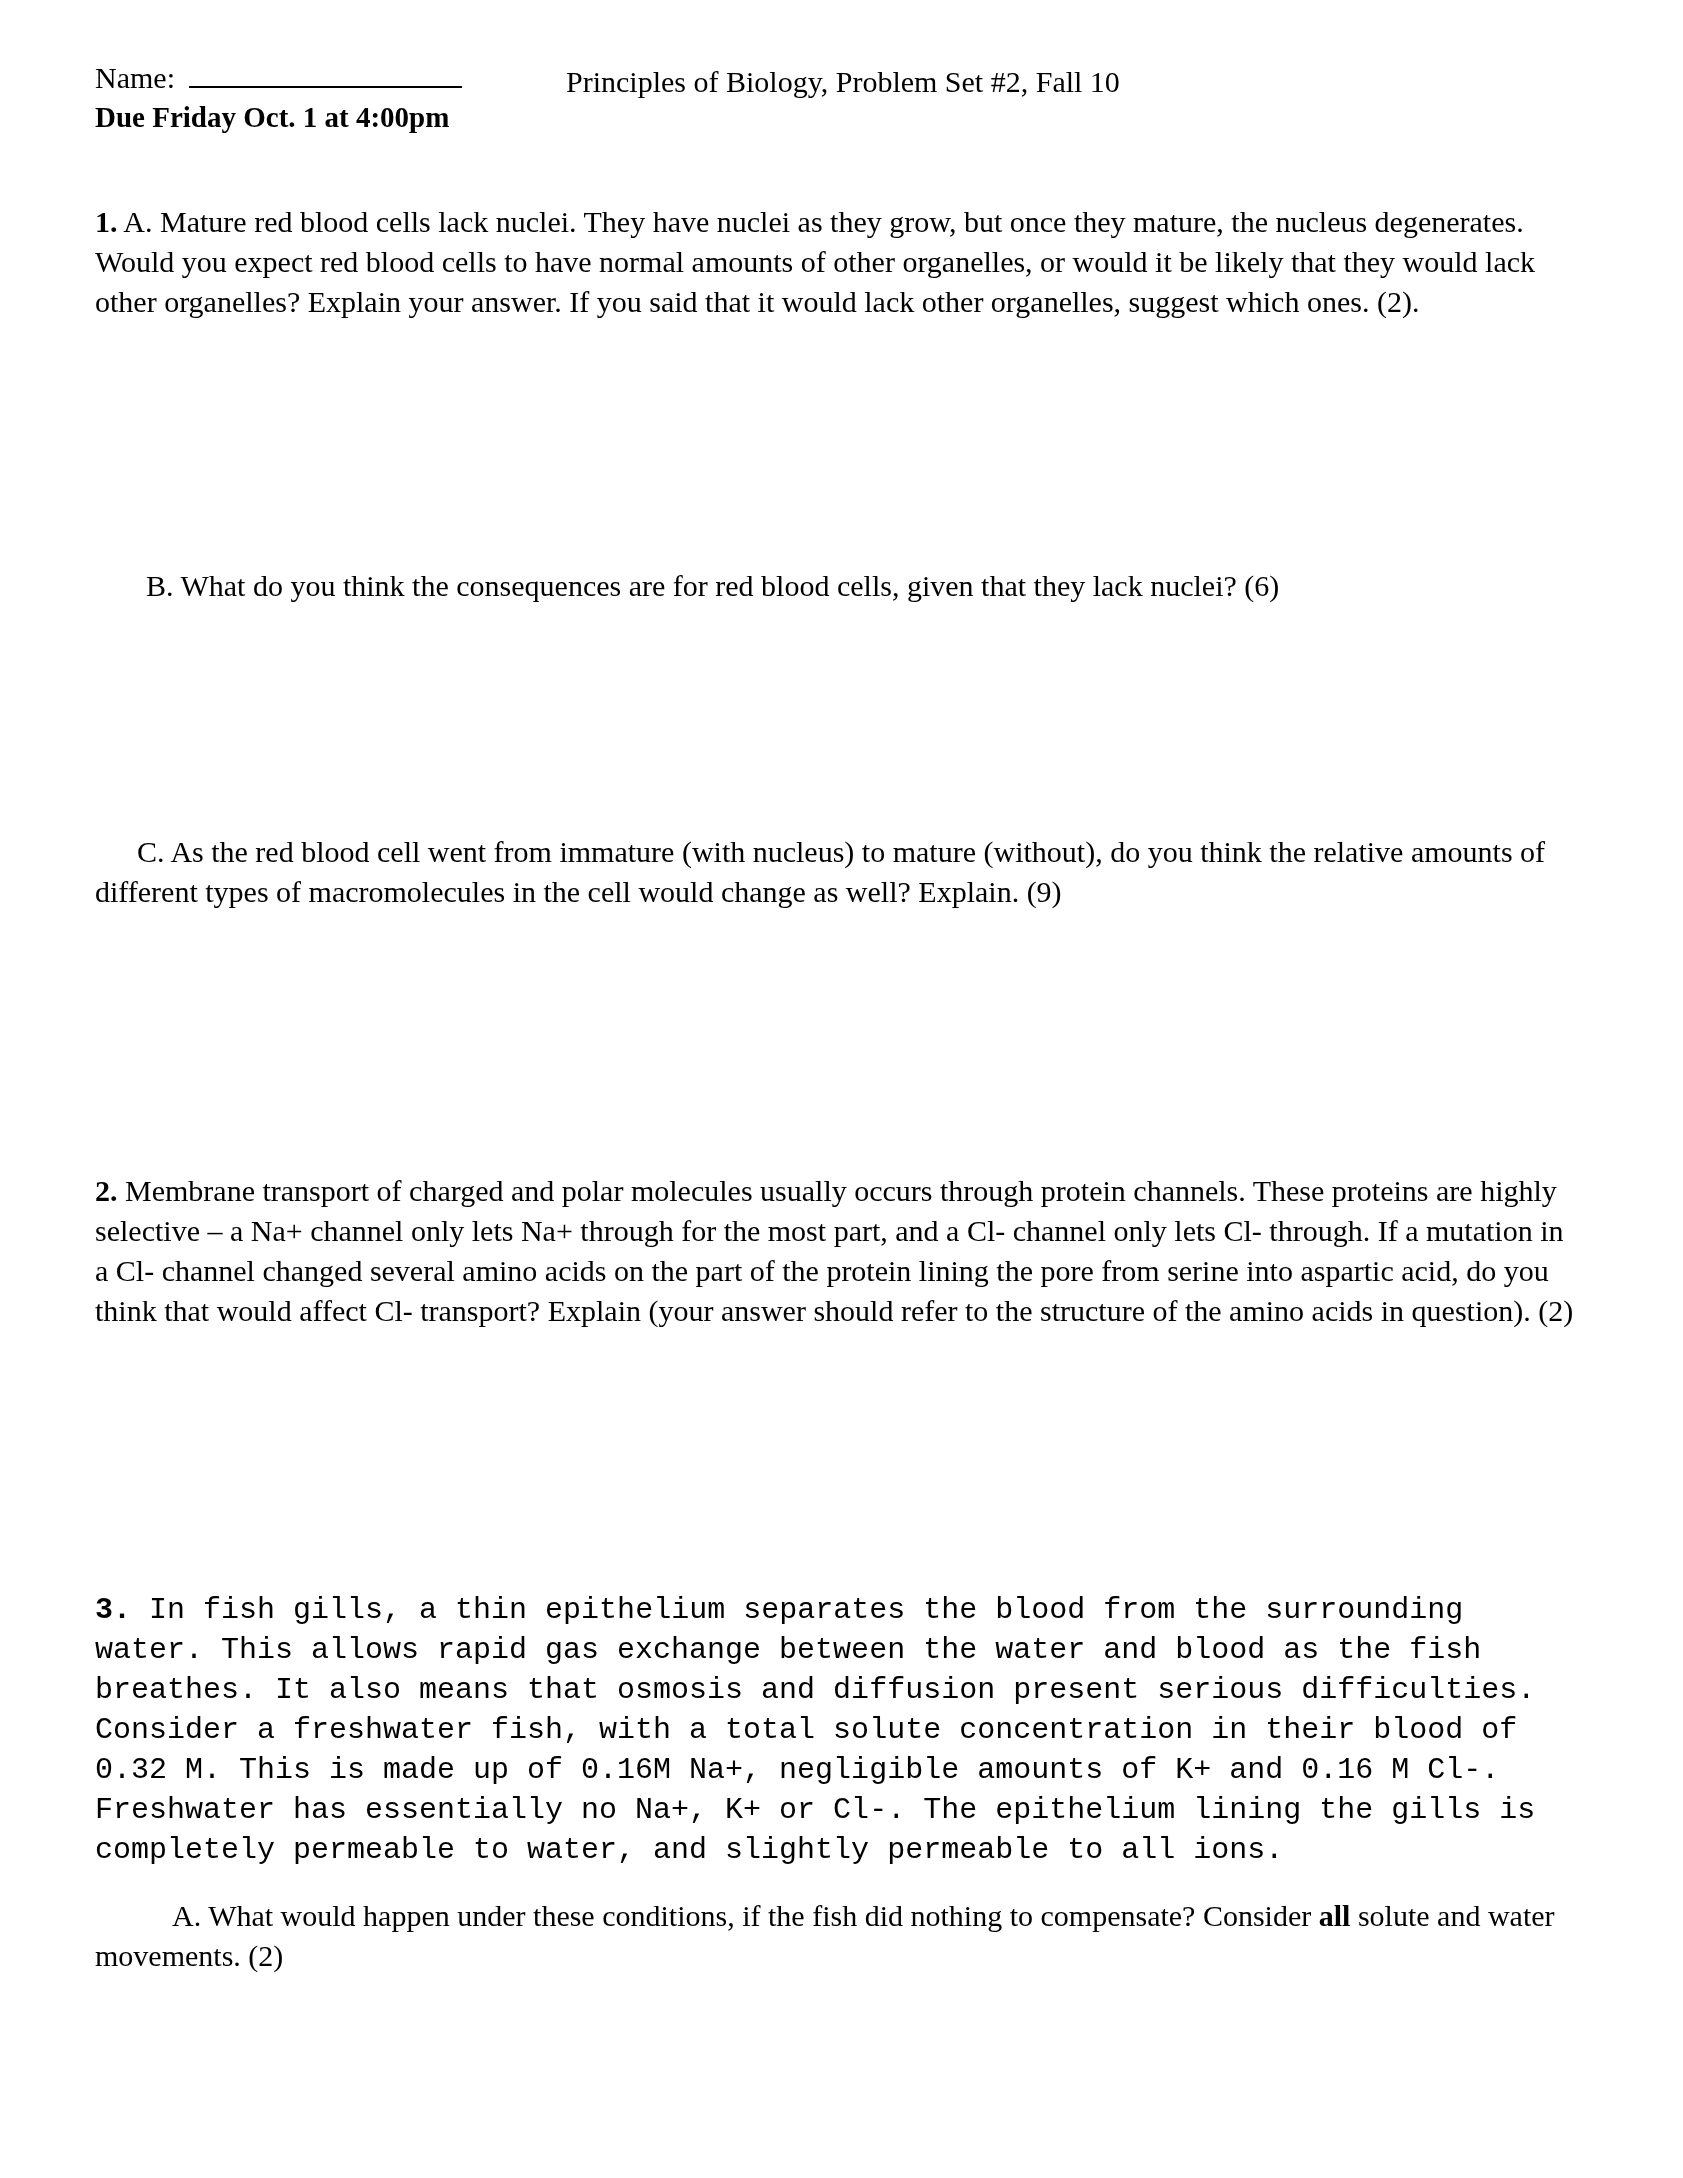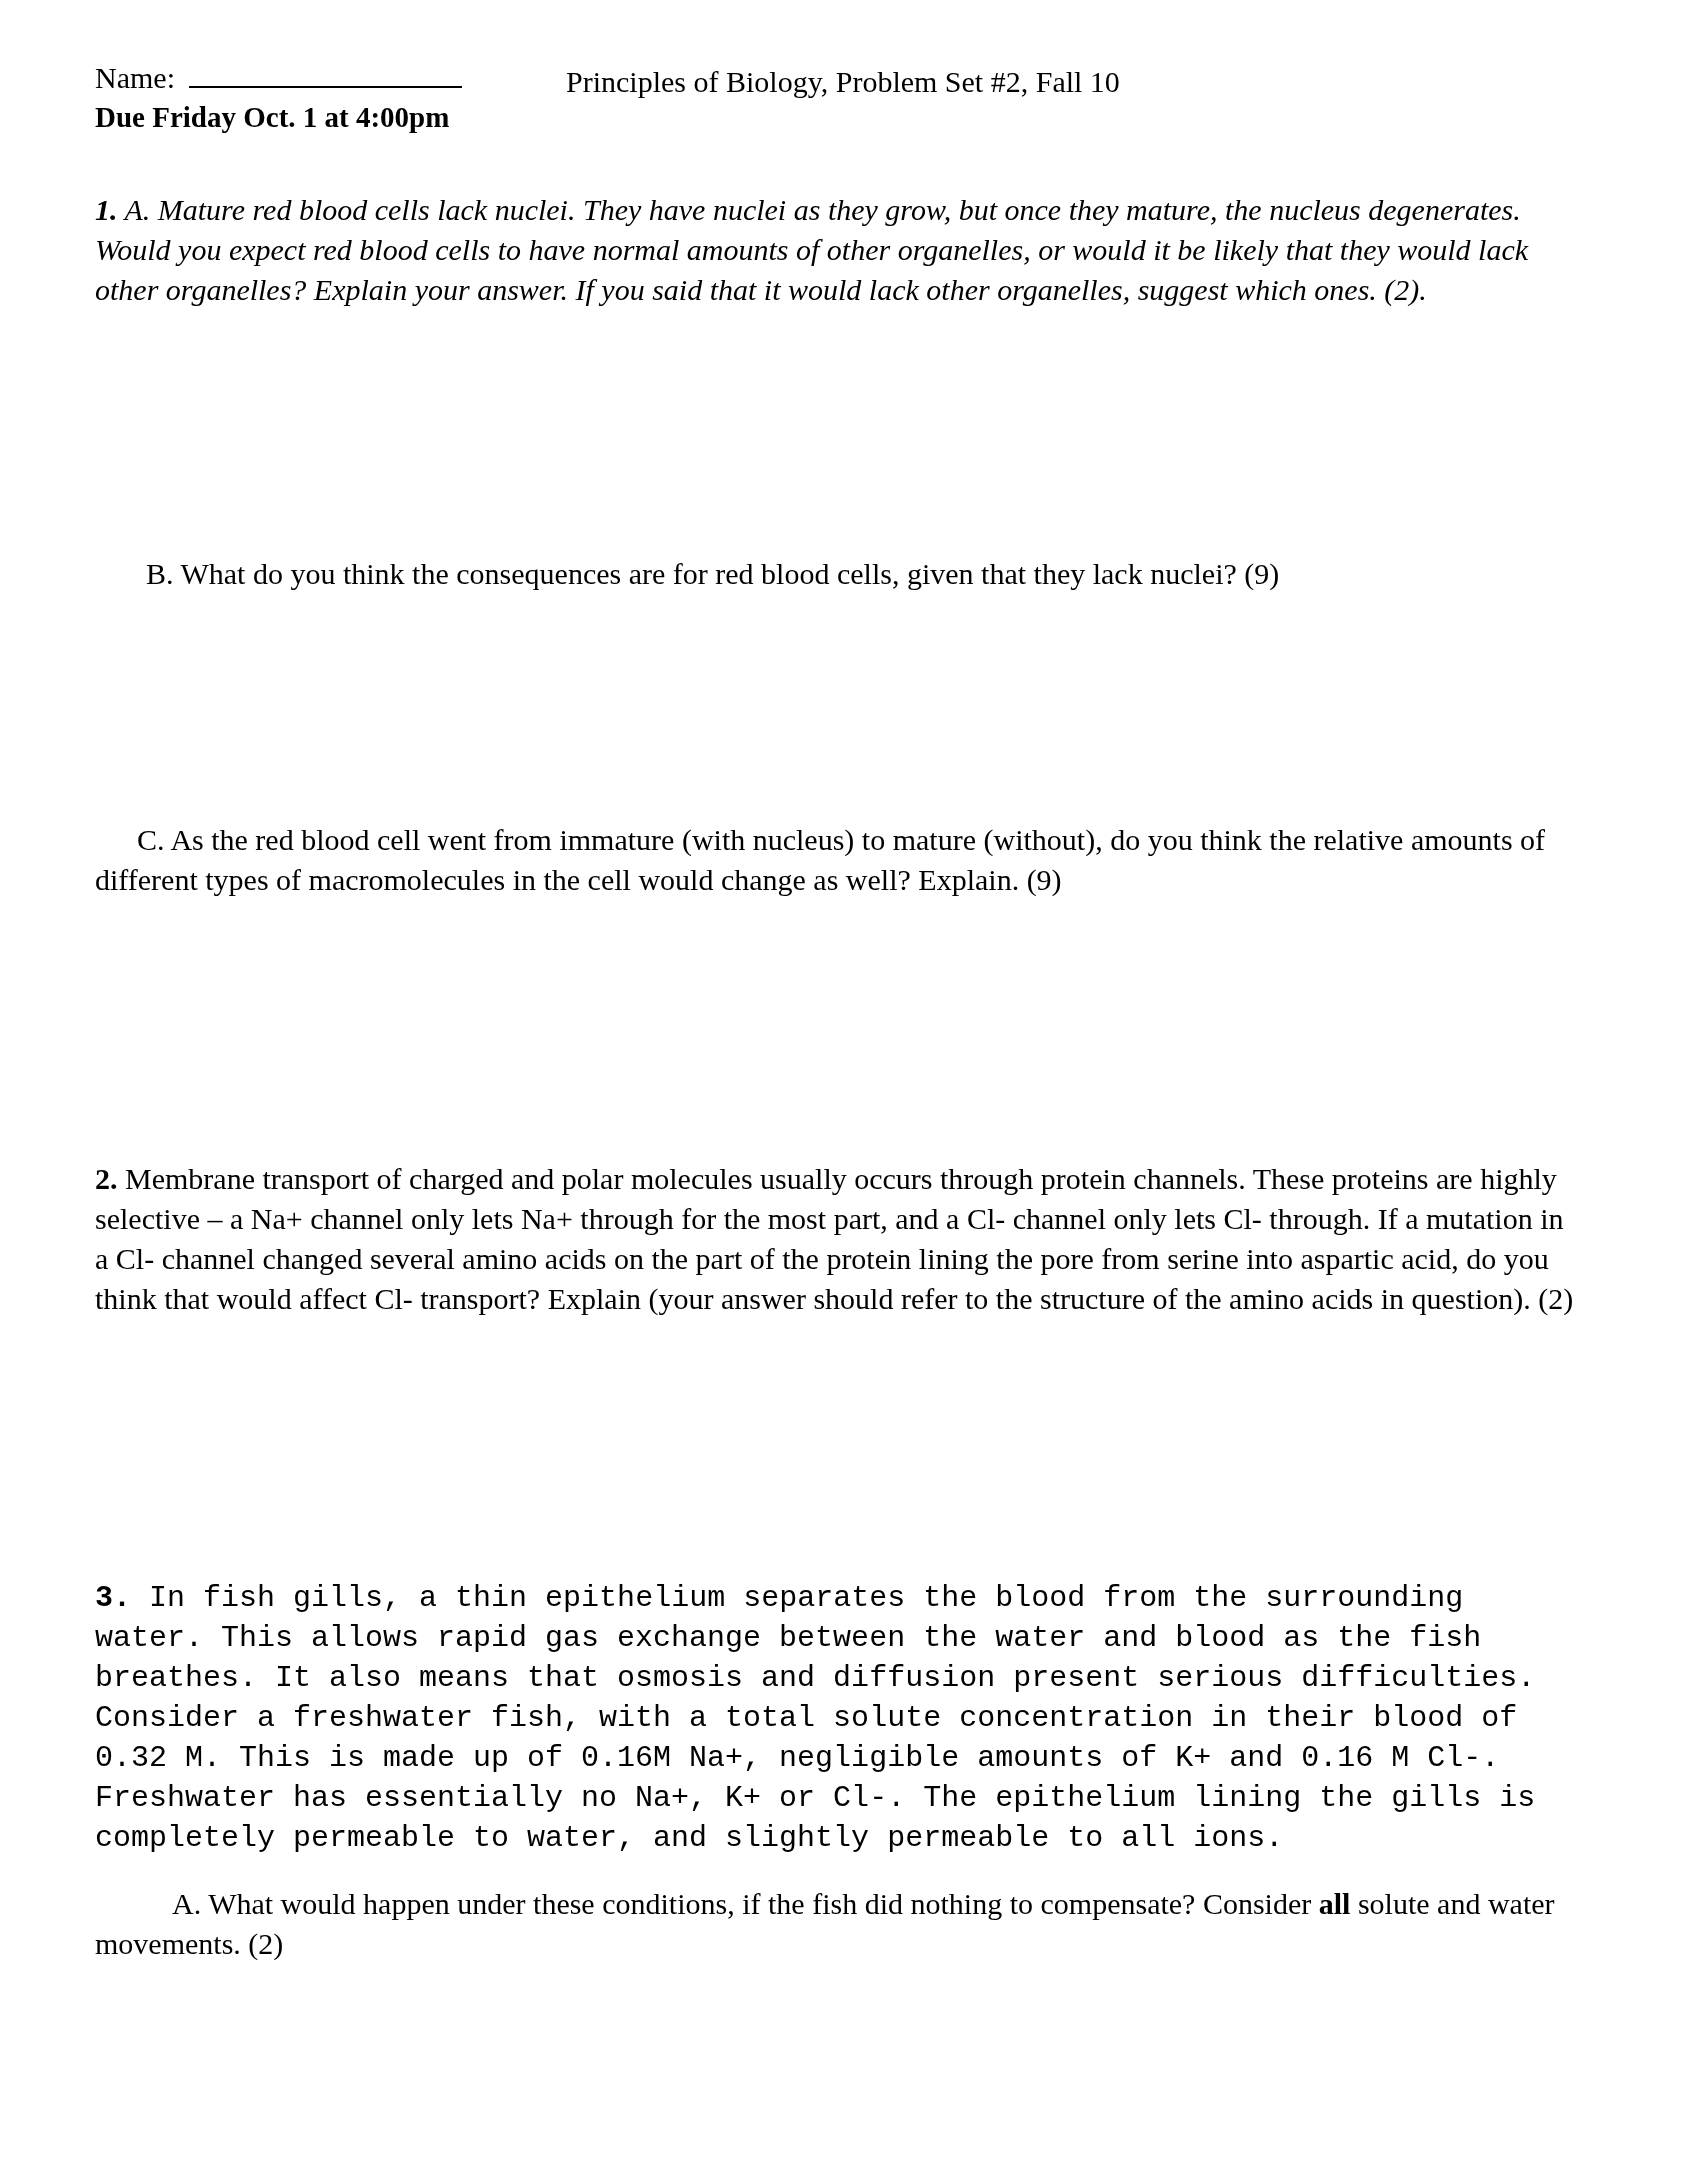--- a/index.html
+++ b/index.html
@@ -78,21 +78,21 @@
     font-weight: bold;
   }
   .q-block .bold {
     font-weight: bold;
   }
 
   .indent-b { text-indent: 51px; }
   .indent-c { text-indent: 42px; }
   .indent-a3 { text-indent: 77px; }
 
-  .sp-q1-a  { margin-top: 44px; font-style: italic; }
+  .sp-q1-a  { margin-top: 56px; }
   .sp-q1-b  { margin-top: 244px; }
   .sp-q1-c  { margin-top: 226px; }
   .sp-q2    { margin-top: 259px; }
   .sp-q3    { margin-top: 259px; font-family: Liberation Mono, monospace; }
   .sp-q3-a  { margin-top: 26px; }
 </style>
 </head>
 <body>
 
 <div class="page">
@@ -109,21 +109,21 @@
   </div>
 
   <div class="q-block sp-q1-a">
     <span class="num">1</span><span class="num">.</span>
     <span>A.</span>
     <span>Mature red blood cells lack nuclei.  They have nuclei as they grow, but once they mature, the nucleus degenerates.  Would you expect red blood cells to have normal amounts of other organelles, or would it be likely that they would lack other organelles?  Explain your answer.  If you said that it would lack other organelles, suggest which ones.  (2).</span>
   </div>
 
   <div class="q-block indent-b sp-q1-b">
     <span>B.</span>
-    <span>What do you think the consequences are for red blood cells, given that they lack nuclei? (9)</span>
+    <span>What do you think the consequences are for red blood cells, given that they lack nuclei? (6)</span>
   </div>
 
   <div class="q-block indent-c sp-q1-c">
     <span>C.</span>
     <span>As the red blood cell went from immature (with nucleus) to mature (without), do you think the relative amounts of different types of macromolecules in the cell would change as well?  Explain. (9)</span>
   </div>
 
   <div class="q-block sp-q2">
     <span class="num">2</span><span class="num">.</span>
     <span>Membrane transport of charged and polar molecules usually occurs through protein channels.  These proteins are highly selective – a Na+ channel only lets Na+ through for the most part, and a Cl- channel only lets Cl- through.  If a mutation in a Cl- channel changed several amino acids on the part of the protein lining the pore from serine into aspartic acid, do you think that would affect Cl- transport?  Explain (your answer should refer to the structure of the amino acids in question). (2)</span>

